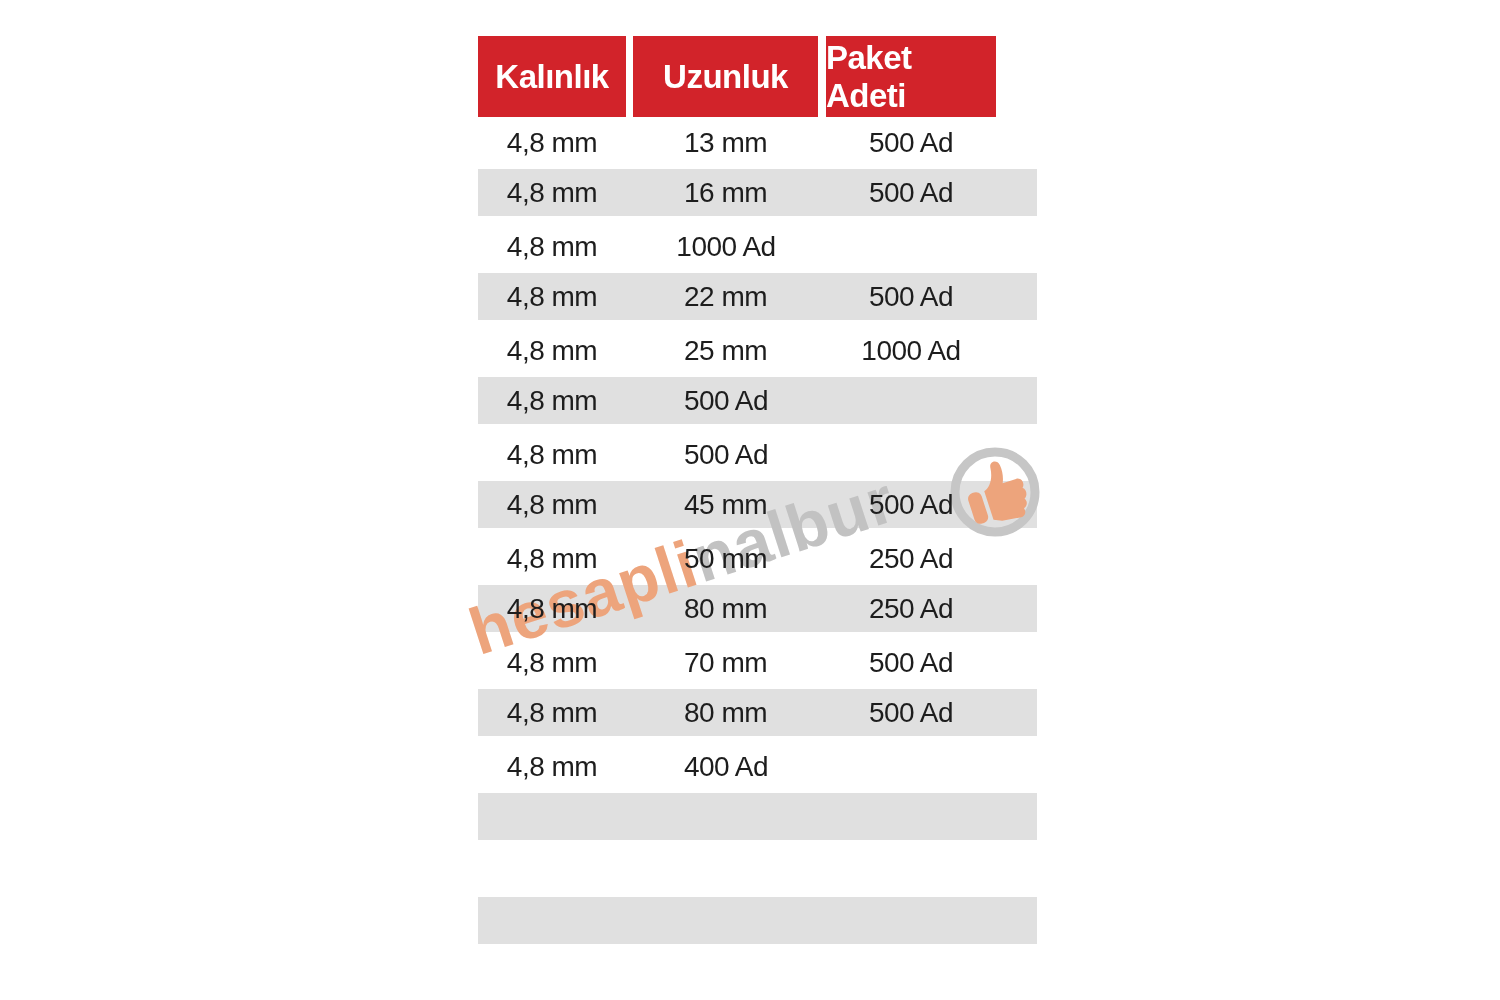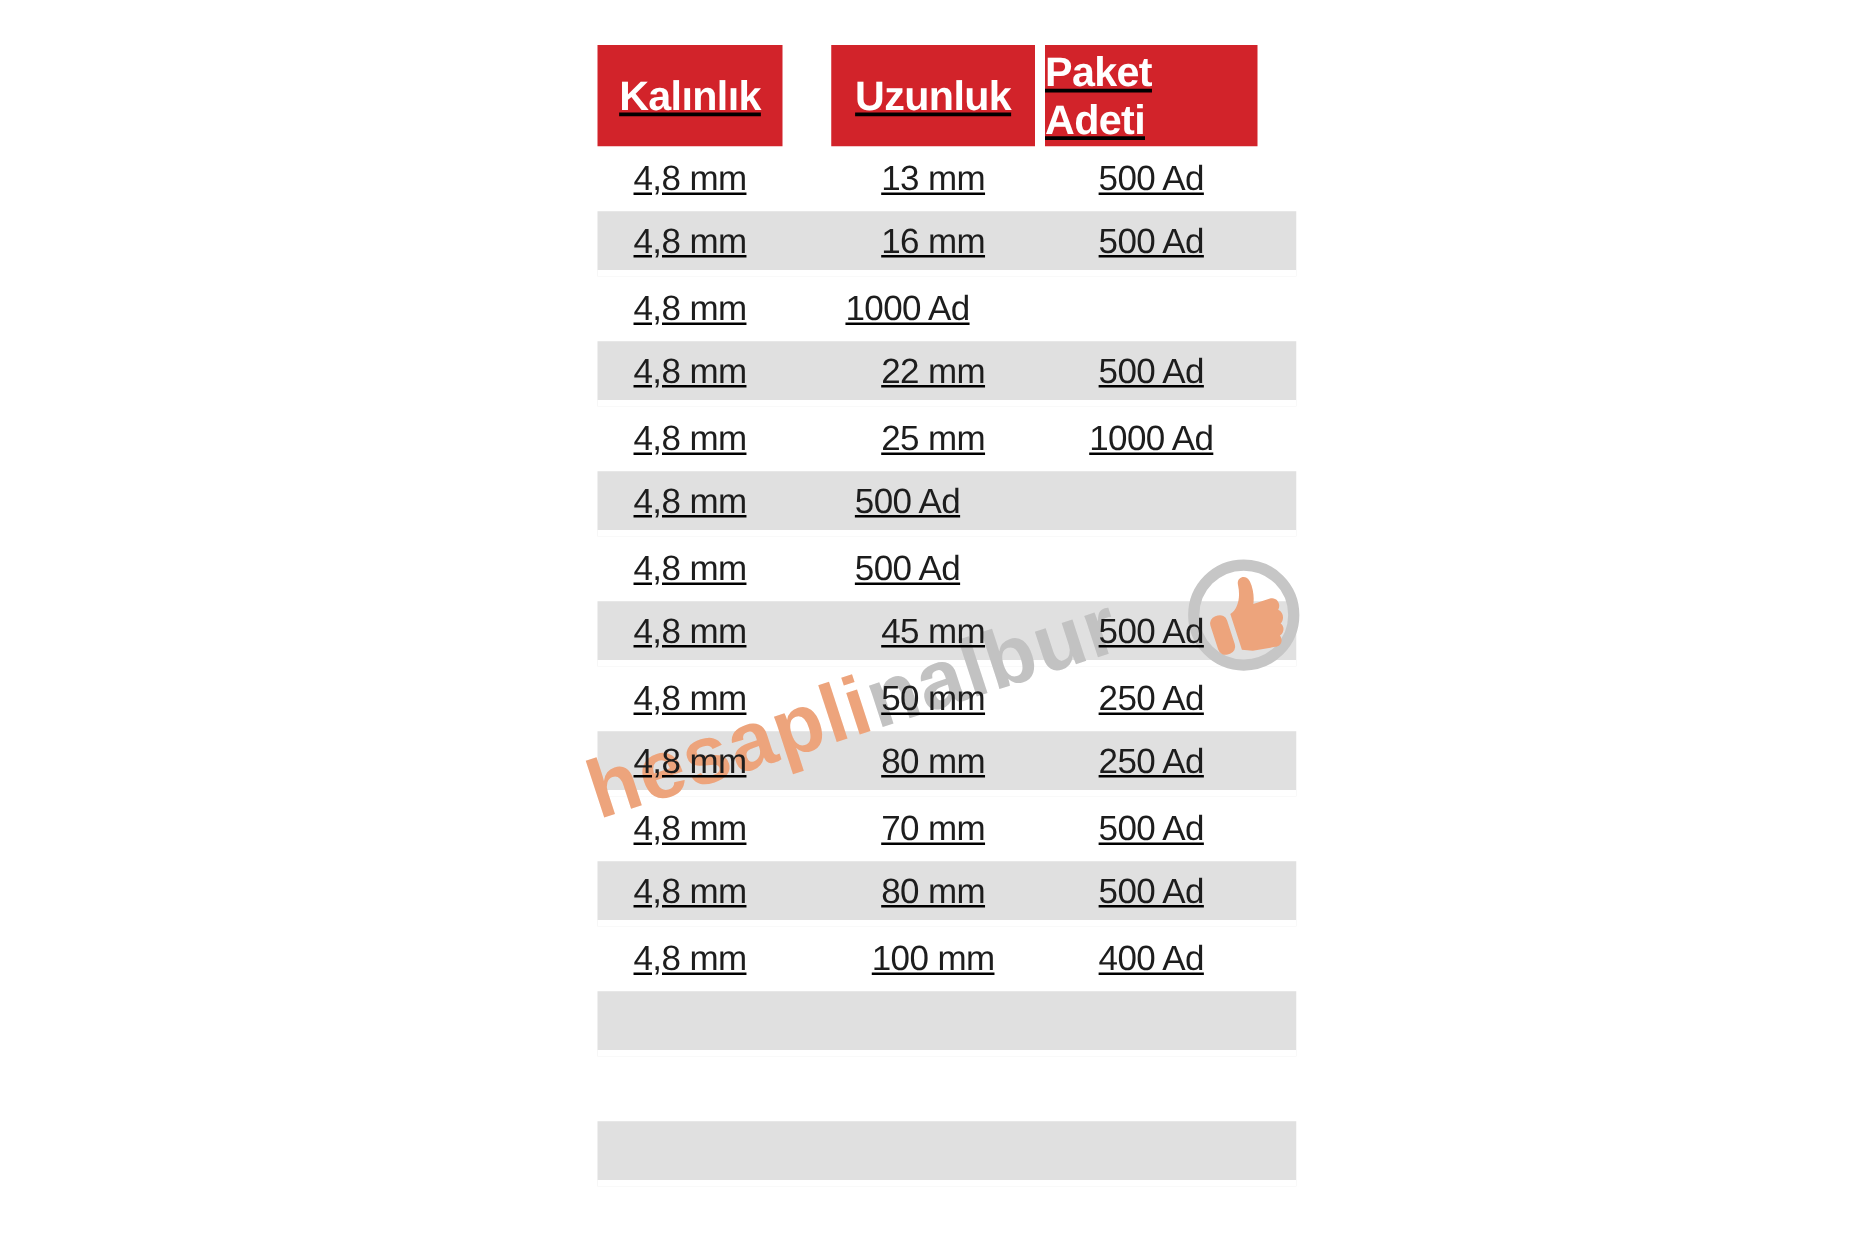--- a/index.html
+++ b/index.html
@@ -5,27 +5,27 @@
   :root{
     --page-bg:#ffffff; --header-bg:#d2232a; --header-text:#ffffff;
     --row-alt-bg:#e0e0e0; --body-text:#1d1d1d;
     --watermark-primary:#eda47c; --watermark-secondary:#c2c2c2;
   }
   *{margin:0;padding:0;box-sizing:border-box;}
   html,body{width:1500px;height:1000px;background:var(--page-bg);overflow:hidden;
     font-family:"Liberation Sans", sans-serif;}
   .canvas{position:relative;width:1500px;height:1000px;background:var(--page-bg);}
 
-  .table{position:absolute;left:478px;top:36px;width:559px;text-decoration:underline;}
+  .table{position:absolute;left:478px;top:36px;width:559px;}
   .thead{display:flex;height:81px;}
   .th{background:var(--header-bg);color:var(--header-text);font-weight:bold;
       font-size:33px;letter-spacing:-0.5px;display:flex;align-items:center;justify-content:center;
       position:relative;z-index:1;}
   .gap{background:transparent;}
-  .c1{width:148px;} .g1{width:7px;} .c2{width:163px;margin-left:32px;} .g2{width:8px;} .c3{width:170px;}
+  .c1{width:148px;} .g1{width:7px;} .c2{width:185px;} .g2{width:8px;} .c3{width:170px;}
 
   .tr{display:flex;height:52px;background:transparent;}
   .tr:nth-child(even){background:var(--row-alt-bg);border-bottom:5px solid #fff;}
   .td{font-size:28px;letter-spacing:-0.5px;color:var(--body-text);
       display:flex;align-items:center;justify-content:center;
       position:relative;z-index:3;}
 
   .watermark{position:absolute;left:482px;top:599px;height:66px;line-height:66px;
       font-size:66px;font-weight:bold;letter-spacing:1px;white-space:nowrap;
       transform:rotate(-18deg);transform-origin:0 100%;z-index:2;pointer-events:none;}
@@ -137,21 +137,20 @@
     <div class="td c1">4,8 mm</div>
     <div class="gap g1"></div>
     <div class="td c2">80 mm</div>
     <div class="gap g2"></div>
     <div class="td c3">500 Ad</div>
   </div>
 
   <div class="tr">
     <div class="td c1">4,8 mm</div>
     <div class="gap g1"></div>
-    <div class="td c2">100 mm</div>
     <div class="gap g2"></div>
     <div class="td c3">400 Ad</div>
   </div>
 
   <div class="tr">
     <div class="td c1"></div>
     <div class="gap g1"></div>
     <div class="td c2"></div>
     <div class="gap g2"></div>
     <div class="td c3"></div>

